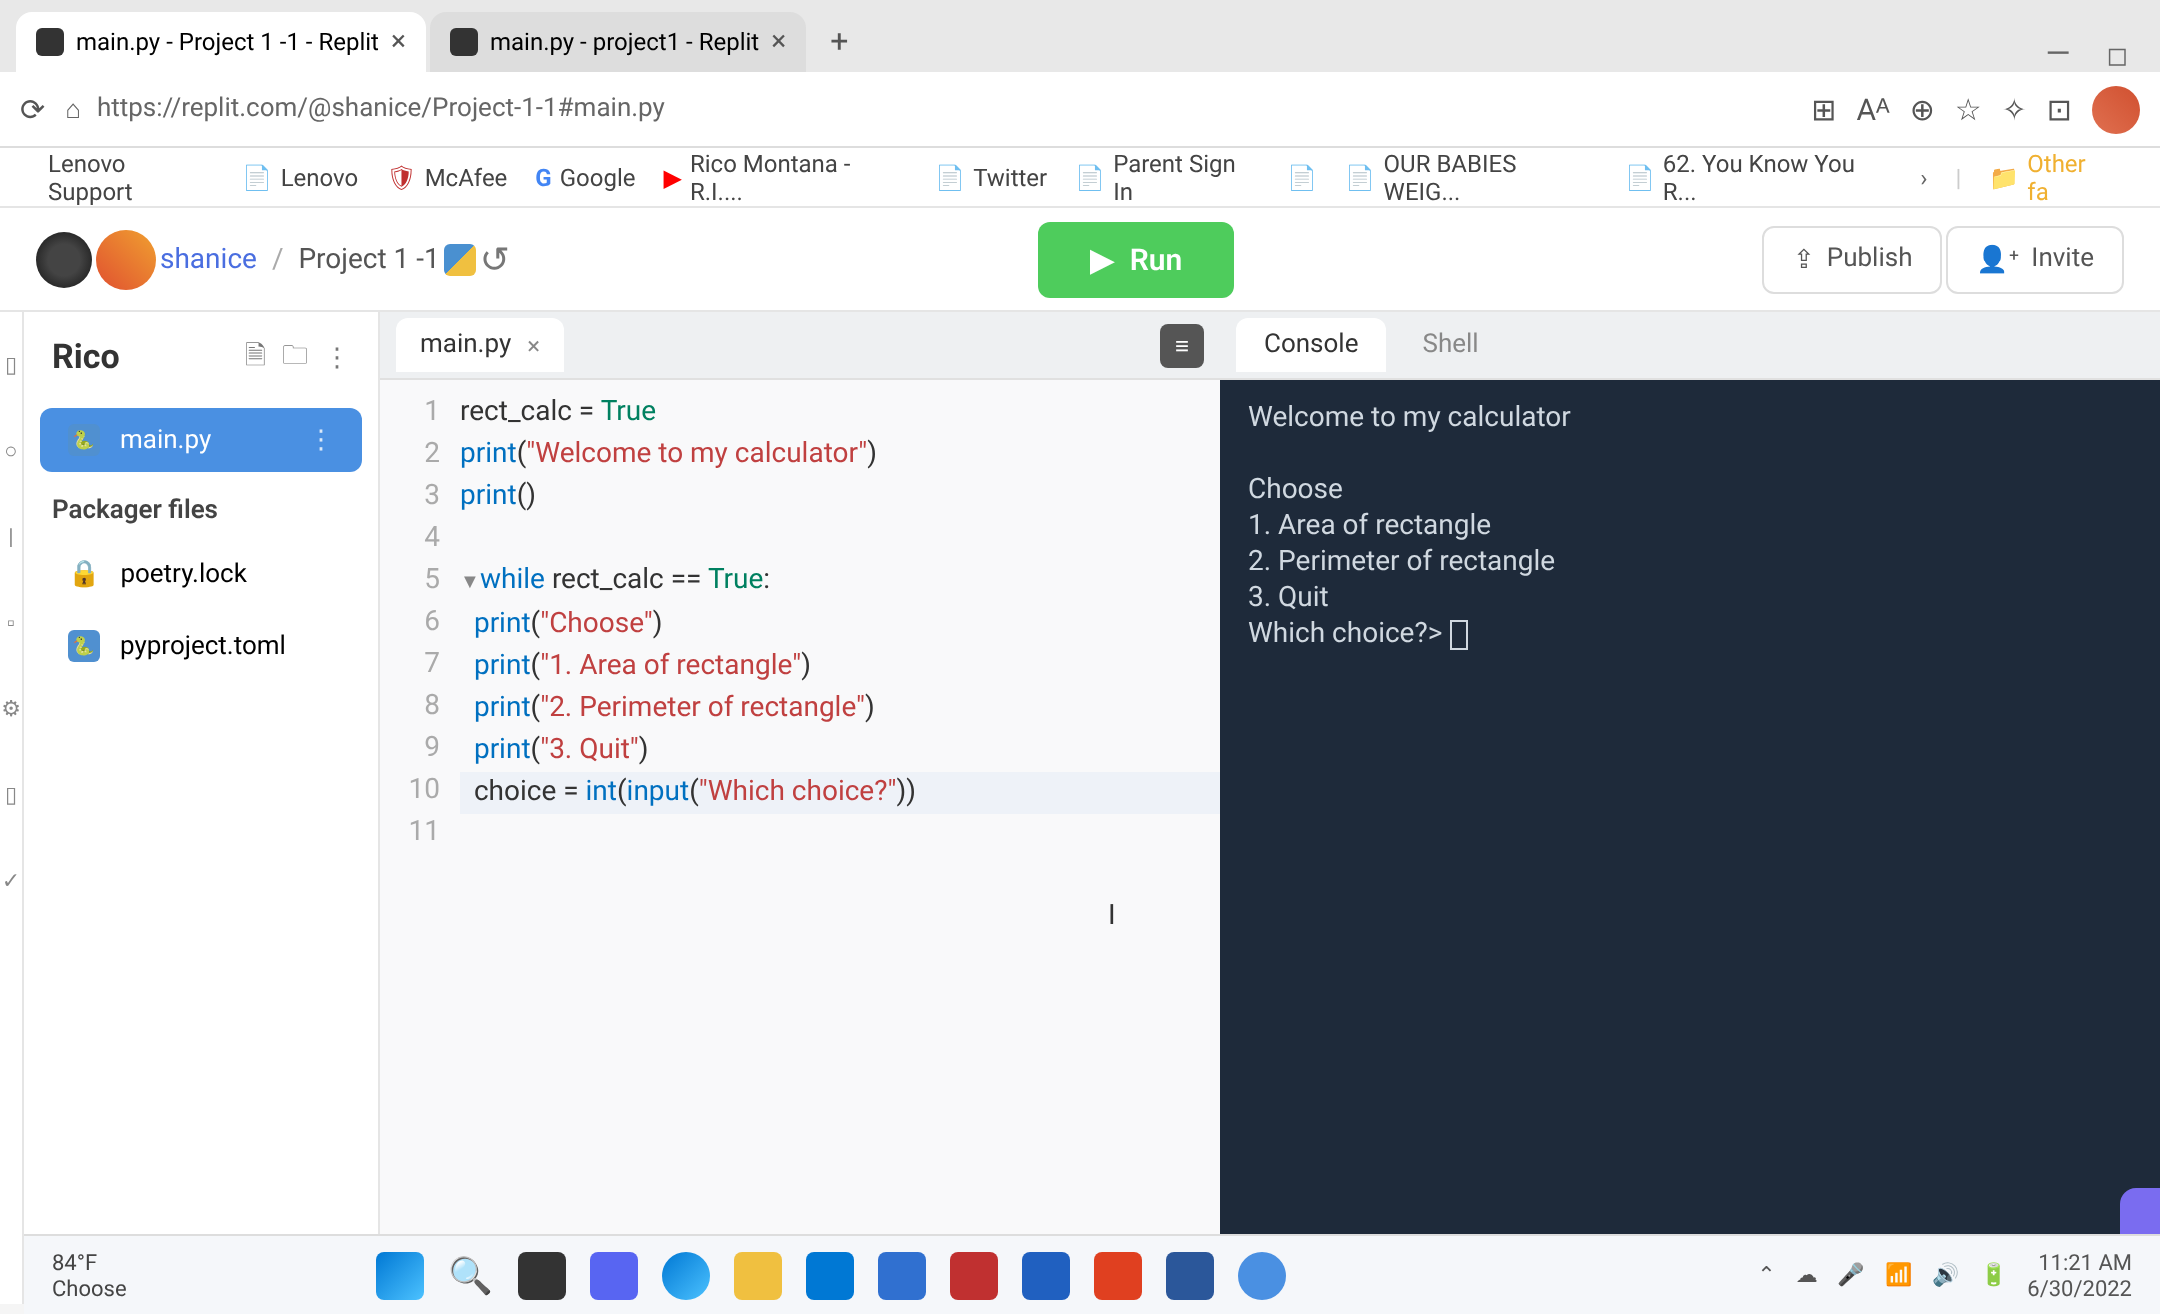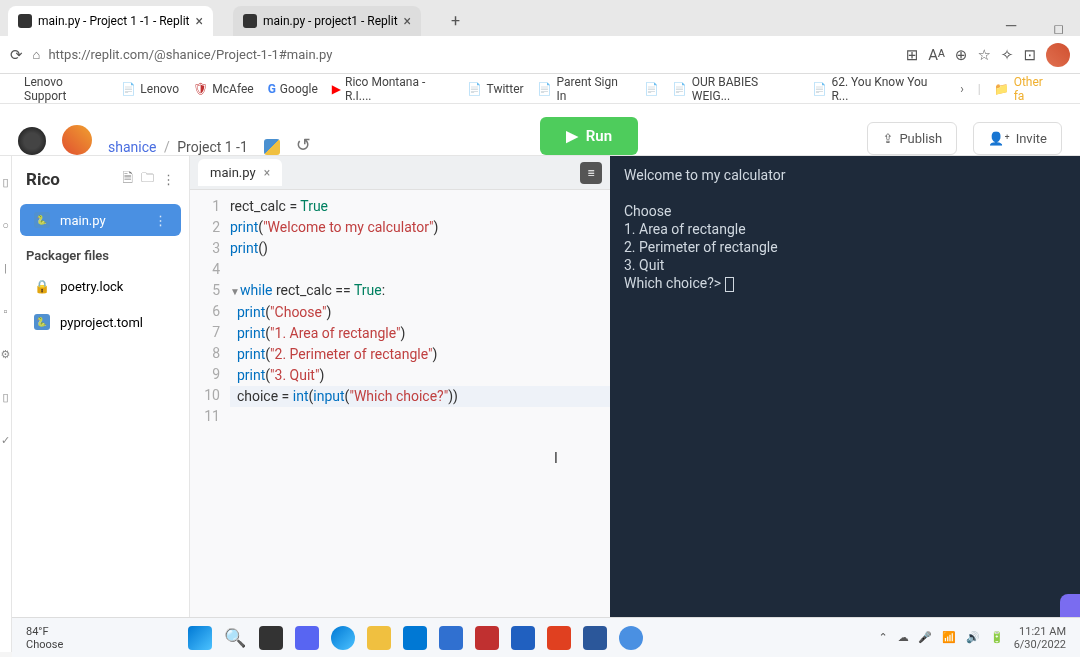--- a/index.html
+++ b/index.html
@@ -1,37 +1,37 @@
 <!DOCTYPE html>
 <html><head>
 <meta charset="utf-8">
 <style>
 * { margin: 0; padding: 0; box-sizing: border-box; font-family: -apple-system, BlinkMacSystemFont, "Segoe UI", Roboto, sans-serif; }
 body { width: 1080px; height: 657px; background: #f5f5f5; overflow: hidden; position: relative; }
 
 
-.browser-tabs { height: 36px; background: #e8e8e8; display: flex; align-items: flex-end; padding: 0 8px; gap: 20px; }
+.browser-tabs { height: 36px; background: #e8e8e8; display: flex; align-items: flex-end; padding: 0 8px; gap: 2px; }
 .tab { display: flex; align-items: center; background: #fff; border-radius: 8px 8px 0 0; padding: 6px 10px; font-size: 12px; gap: 6px; height: 30px; }
 .tab.inactive { background: #ddd; }
 .tab-icon { width: 14px; height: 14px; background: #333; border-radius: 3px; }
 .tab-close { font-size: 14px; color: #555; cursor: pointer; }
 .new-tab { padding: 6px 10px; font-size: 16px; color: #555; }
 
 .addr-bar { height: 38px; background: #fff; display: flex; align-items: center; padding: 0 10px; gap: 10px; border-bottom: 1px solid #ddd; }
 .addr-icon { color: #555; font-size: 15px; }
 .url-box { flex: 1; display: flex; align-items: center; gap: 8px; font-size: 13px; color: #666; }
 .avatar { width: 24px; height: 24px; border-radius: 50%; background: linear-gradient(45deg,#e07050,#d05030); }
 
 .bookmarks { height: 30px; background: #fff; display: flex; align-items: center; padding: 0 24px; gap: 14px; font-size: 12px; color: #444; border-bottom: 1px solid #e5e5e5; }
 .bm { display: flex; align-items: center; gap: 4px; }
 .chev-right { color: #666; margin-left: auto; }
 .folder-icon { color: #f0b030; }
 
 
-.repl-header { height: 52px; background: #fff; display: flex; align-items: flex-end; padding: 0 18px; gap: 16px; border-bottom: 1px solid #e5e5e5; }
+.repl-header { height: 52px; background: #fff; display: flex; align-items: center; padding: 0 18px; gap: 2px; border-bottom: 1px solid #e5e5e5; }
 .repl-logo { width: 28px; height: 28px; border-radius: 50%; background: radial-gradient(circle,#444 40%,#111); }
 .user-avatar { width: 30px; height: 30px; border-radius: 50%; background: linear-gradient(45deg,#e05030,#f0a030); }
 .breadcrumb { font-size: 14px; }
 .breadcrumb .user { color: #4a6ee0; }
 .breadcrumb .sep { color: #aaa; margin: 0 4px; }
 .breadcrumb .proj { color: #555; }
 .py-icon { width: 16px; height: 16px; background: linear-gradient(135deg,#4a90d0 50%,#f0c040 50%); border-radius: 3px; }
 .history-icon { color: #777; font-size: 18px; }
 .run-btn { background: #4ecc5c; color: #fff; border: none; border-radius: 6px; padding: 10px 26px; font-size: 15px; font-weight: 600; display: flex; align-items: center; gap: 8px; cursor: pointer; margin: 0 auto; }
 .hdr-btn { background: #fff; border: 1px solid #ddd; border-radius: 6px; padding: 8px 14px; font-size: 13px; color: #555; display: flex; align-items: center; gap: 6px; cursor: pointer; }
@@ -252,20 +252,24 @@
   <span class="k-func">print</span>(<span class="k-string">"1. Area of rectangle"</span>)
   <span class="k-func">print</span>(<span class="k-string">"2. Perimeter of rectangle"</span>)
   <span class="k-func">print</span>(<span class="k-string">"3. Quit"</span>)
 <span class="code-line hl" style="display:inline-block;width:100%">  choice <span class="k-op">=</span> <span class="k-func">int</span>(<span class="k-func">input</span>(<span class="k-string">"Which choice?"</span>))</span>
 </div>
       <span class="cursor-mark">I</span>
     </div>
   </div>
 
   <div class="console-panel">
+    <div class="con-tabs">
+      <div class="con-tab active">Console</div>
+      <div class="con-tab inactive">Shell</div>
+    </div>
     <div class="terminal"><span>Welcome to my calculator
 
 Choose
 1. Area of rectangle
 2. Perimeter of rectangle
 3. Quit
 Which choice?&gt; </span><span class="term-cursor"></span>
       <div class="help-bubble"></div>
     </div>
   </div>

